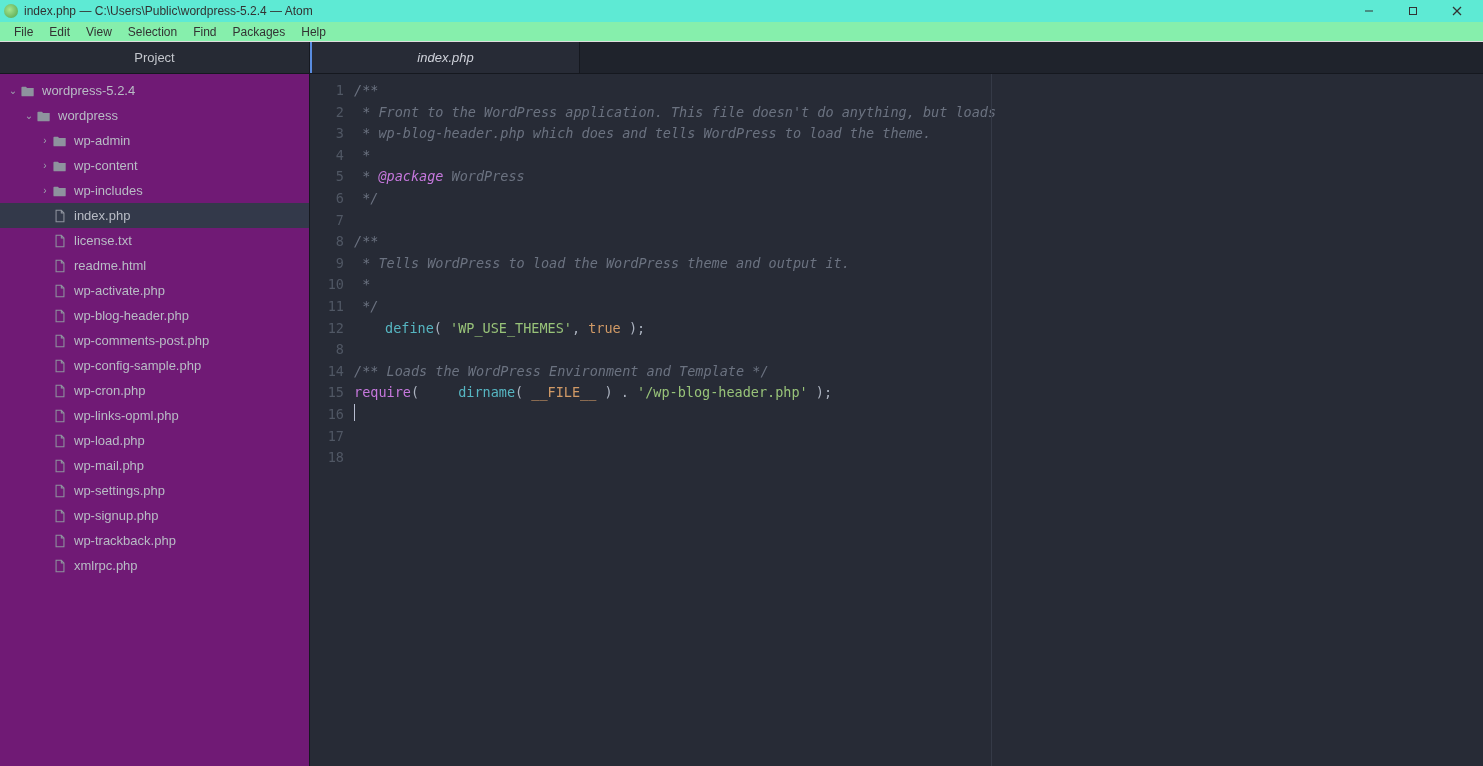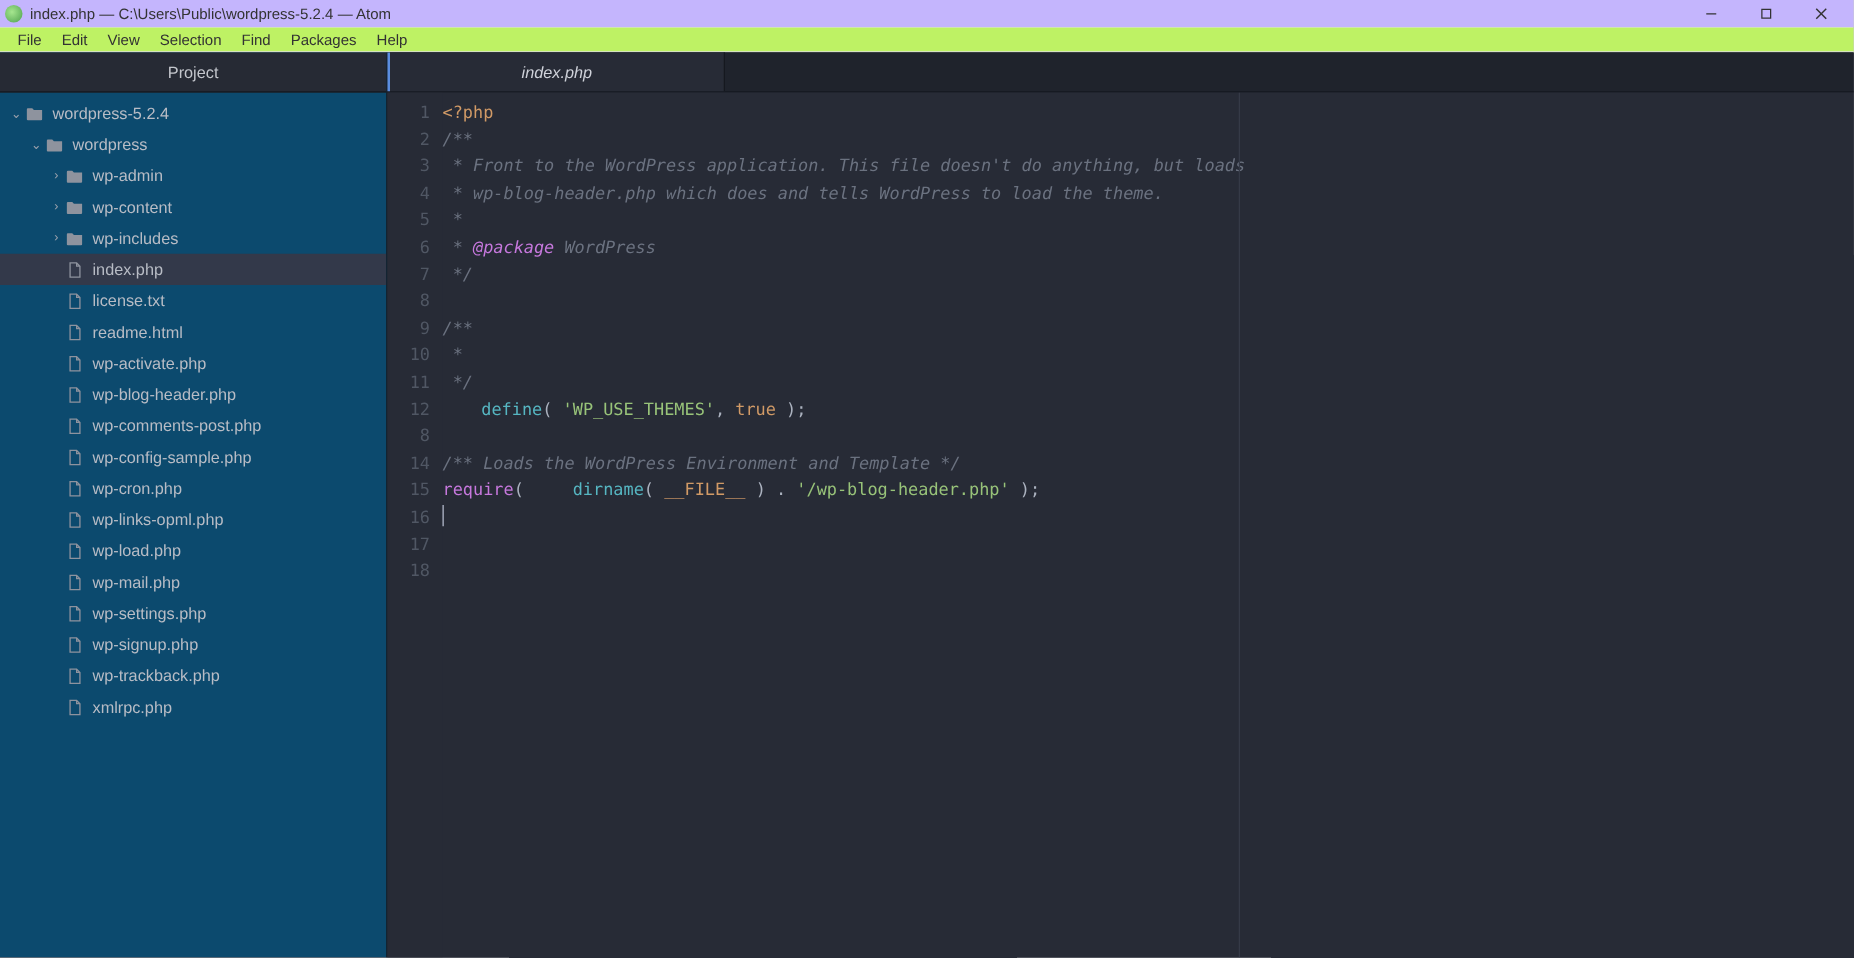--- a/index.html
+++ b/index.html
@@ -8,21 +8,21 @@
   font-size: 13px;
   background: #fff;
   width: 1483px;
   height: 766px;
   overflow: hidden;
   display: flex;
   flex-direction: column;
 }
 .titlebar {
   height: 22px;
-  background: #c4b5fd;
+  background: #5eead4;
   display: flex;
   align-items: center;
   padding: 0 4px;
   color: #333;
   font-size: 12px;
 }
 .titlebar .app-icon {
   width: 14px; height: 14px;
   border-radius: 50%;
   background: radial-gradient(circle at 40% 40%, #a6e68f, #4ca04c);
@@ -31,40 +31,40 @@
 }
 .titlebar .title { flex: 0 0 auto; }
 .titlebar .spacer { flex: 1; }
 .titlebar .winbtn {
   width: 44px; height: 22px;
   display: flex; align-items: center; justify-content: center;
   font-size: 14px; color: #333;
 }
 .menubar {
   height: 20px;
-  background: #bef264;
+  background: #86efac;
   display: flex;
   align-items: center;
   padding: 0 6px;
   border-bottom: 1px solid #ddd;
 }
 .menubar .menu-item {
   padding: 1px 8px;
   color: #333;
   font-size: 12px;
 }
 .workspace {
   flex: 1;
   display: flex;
   background: #1d2129;
   min-height: 0;
 }
 .sidebar {
   width: 310px;
-  background: #0c4a6e;
+  background: #701a75;
   border-right: 1px solid #15181f;
   display: flex;
   flex-direction: column;
 }
 .panel-header {
   height: 32px;
   display: flex;
   align-items: center;
   justify-content: center;
   color: #c3c6cc;
@@ -431,29 +431,29 @@
           <div class="ln">12</div>
           <div class="ln">8</div>
           <div class="ln">14</div>
           <div class="ln">15</div>
           <div class="ln">16</div>
           <div class="ln">17</div>
           <div class="ln">18</div>
         </div>
       <div class="code" id="code">
         <div class="ruler"></div>
-      <div class="line"><span class="tok-tag">&lt;?php</span></div>
           <div class="line"><span class="tok-comment">/**</span></div>
           <div class="line"><span class="tok-comment"> * Front to the WordPress application. This file doesn't do anything, but loads</span></div>
           <div class="line"><span class="tok-comment"> * wp-blog-header.php which does and tells WordPress to load the theme.</span></div>
           <div class="line"><span class="tok-comment"> *</span></div>
           <div class="line"><span class="tok-comment"> * </span><span class="tok-doctag">@package</span><span class="tok-comment"> WordPress</span></div>
           <div class="line"><span class="tok-comment"> */</span></div>
           <div class="line"></div>
           <div class="line"><span class="tok-comment">/**</span></div>
+          <div class="line"><span class="tok-comment"> * Tells WordPress to load the WordPress theme and output it.</span></div>
           <div class="line"><span class="tok-comment"> *</span></div>
           <div class="line"><span class="tok-comment"> */</span></div>
           <div class="line"><span class="tok-builtin">define</span><span class="tok-punc">( </span><span class="tok-str">'WP_USE_THEMES'</span><span class="tok-punc">, </span><span class="tok-const">true</span><span class="tok-punc"> );</span></div>
           <div class="line"></div>
           <div class="line"><span class="tok-comment">/** Loads the WordPress Environment and Template */</span></div>
           <div class="line"><span class="tok-kw">require</span><span class="tok-punc">( </span><span class="tok-builtin">dirname</span><span class="tok-punc">( </span><span class="tok-magic">__FILE__</span><span class="tok-punc"> ) </span><span class="tok-punc">.</span><span class="tok-punc"> </span><span class="tok-str">'/wp-blog-header.php'</span><span class="tok-punc"> );</span></div>
           <div class="line"><span class="cursor"></span></div>
         </div>
     </div>
   </div>

